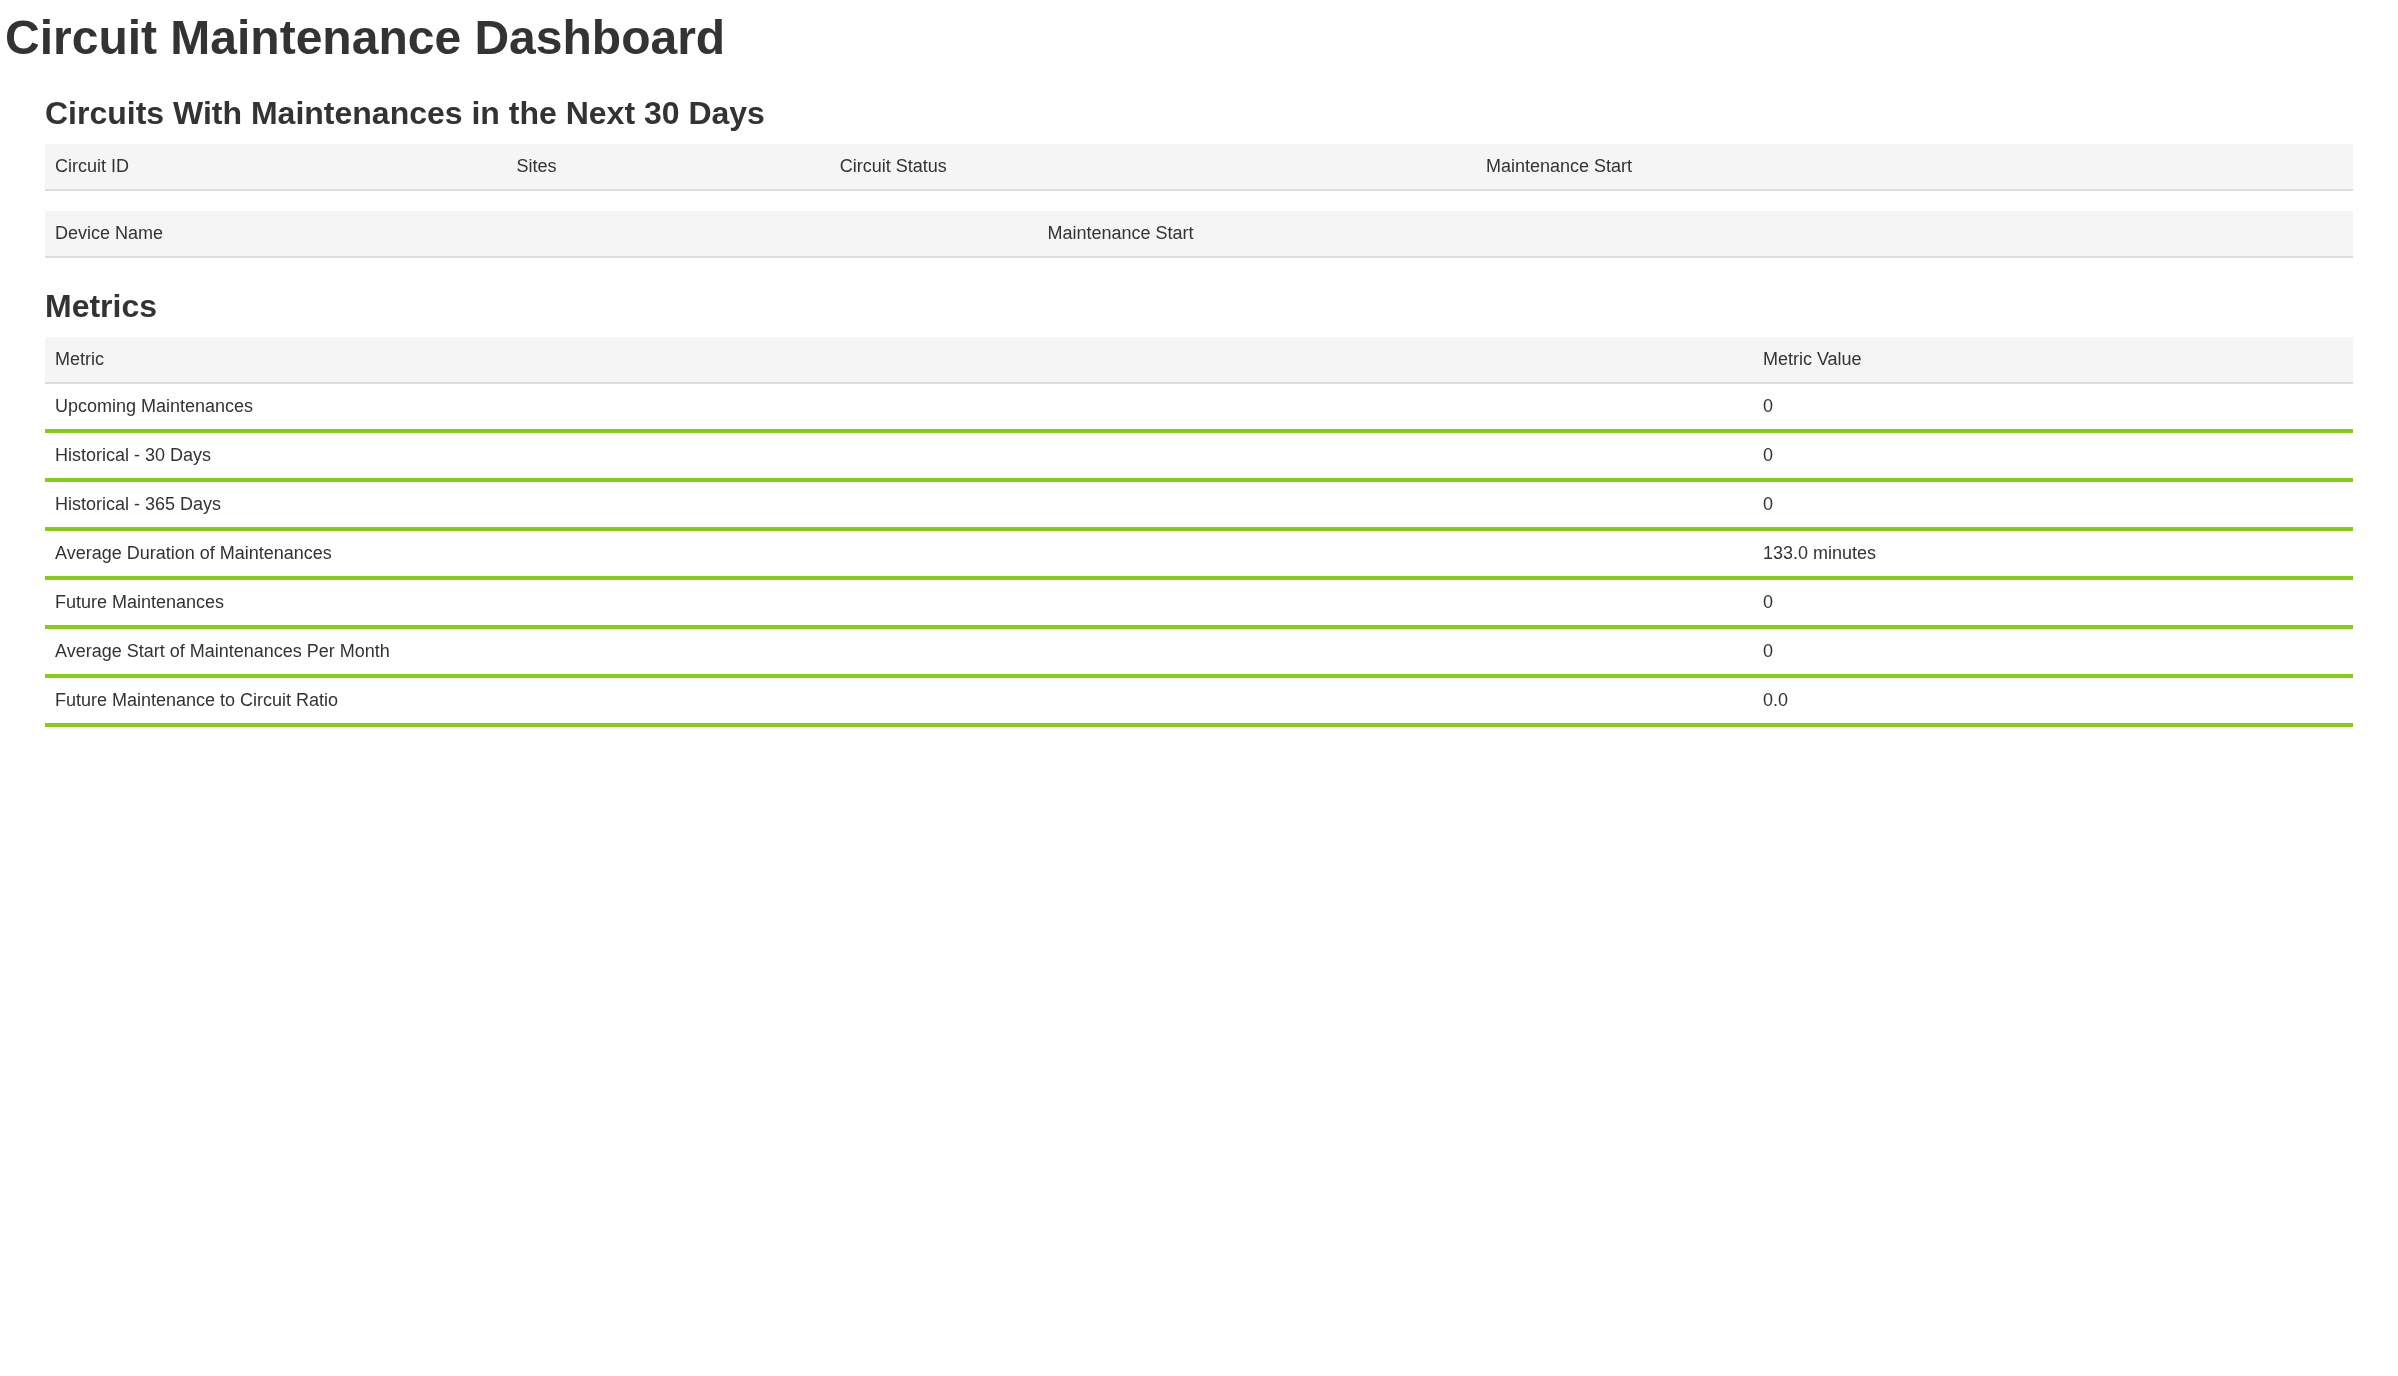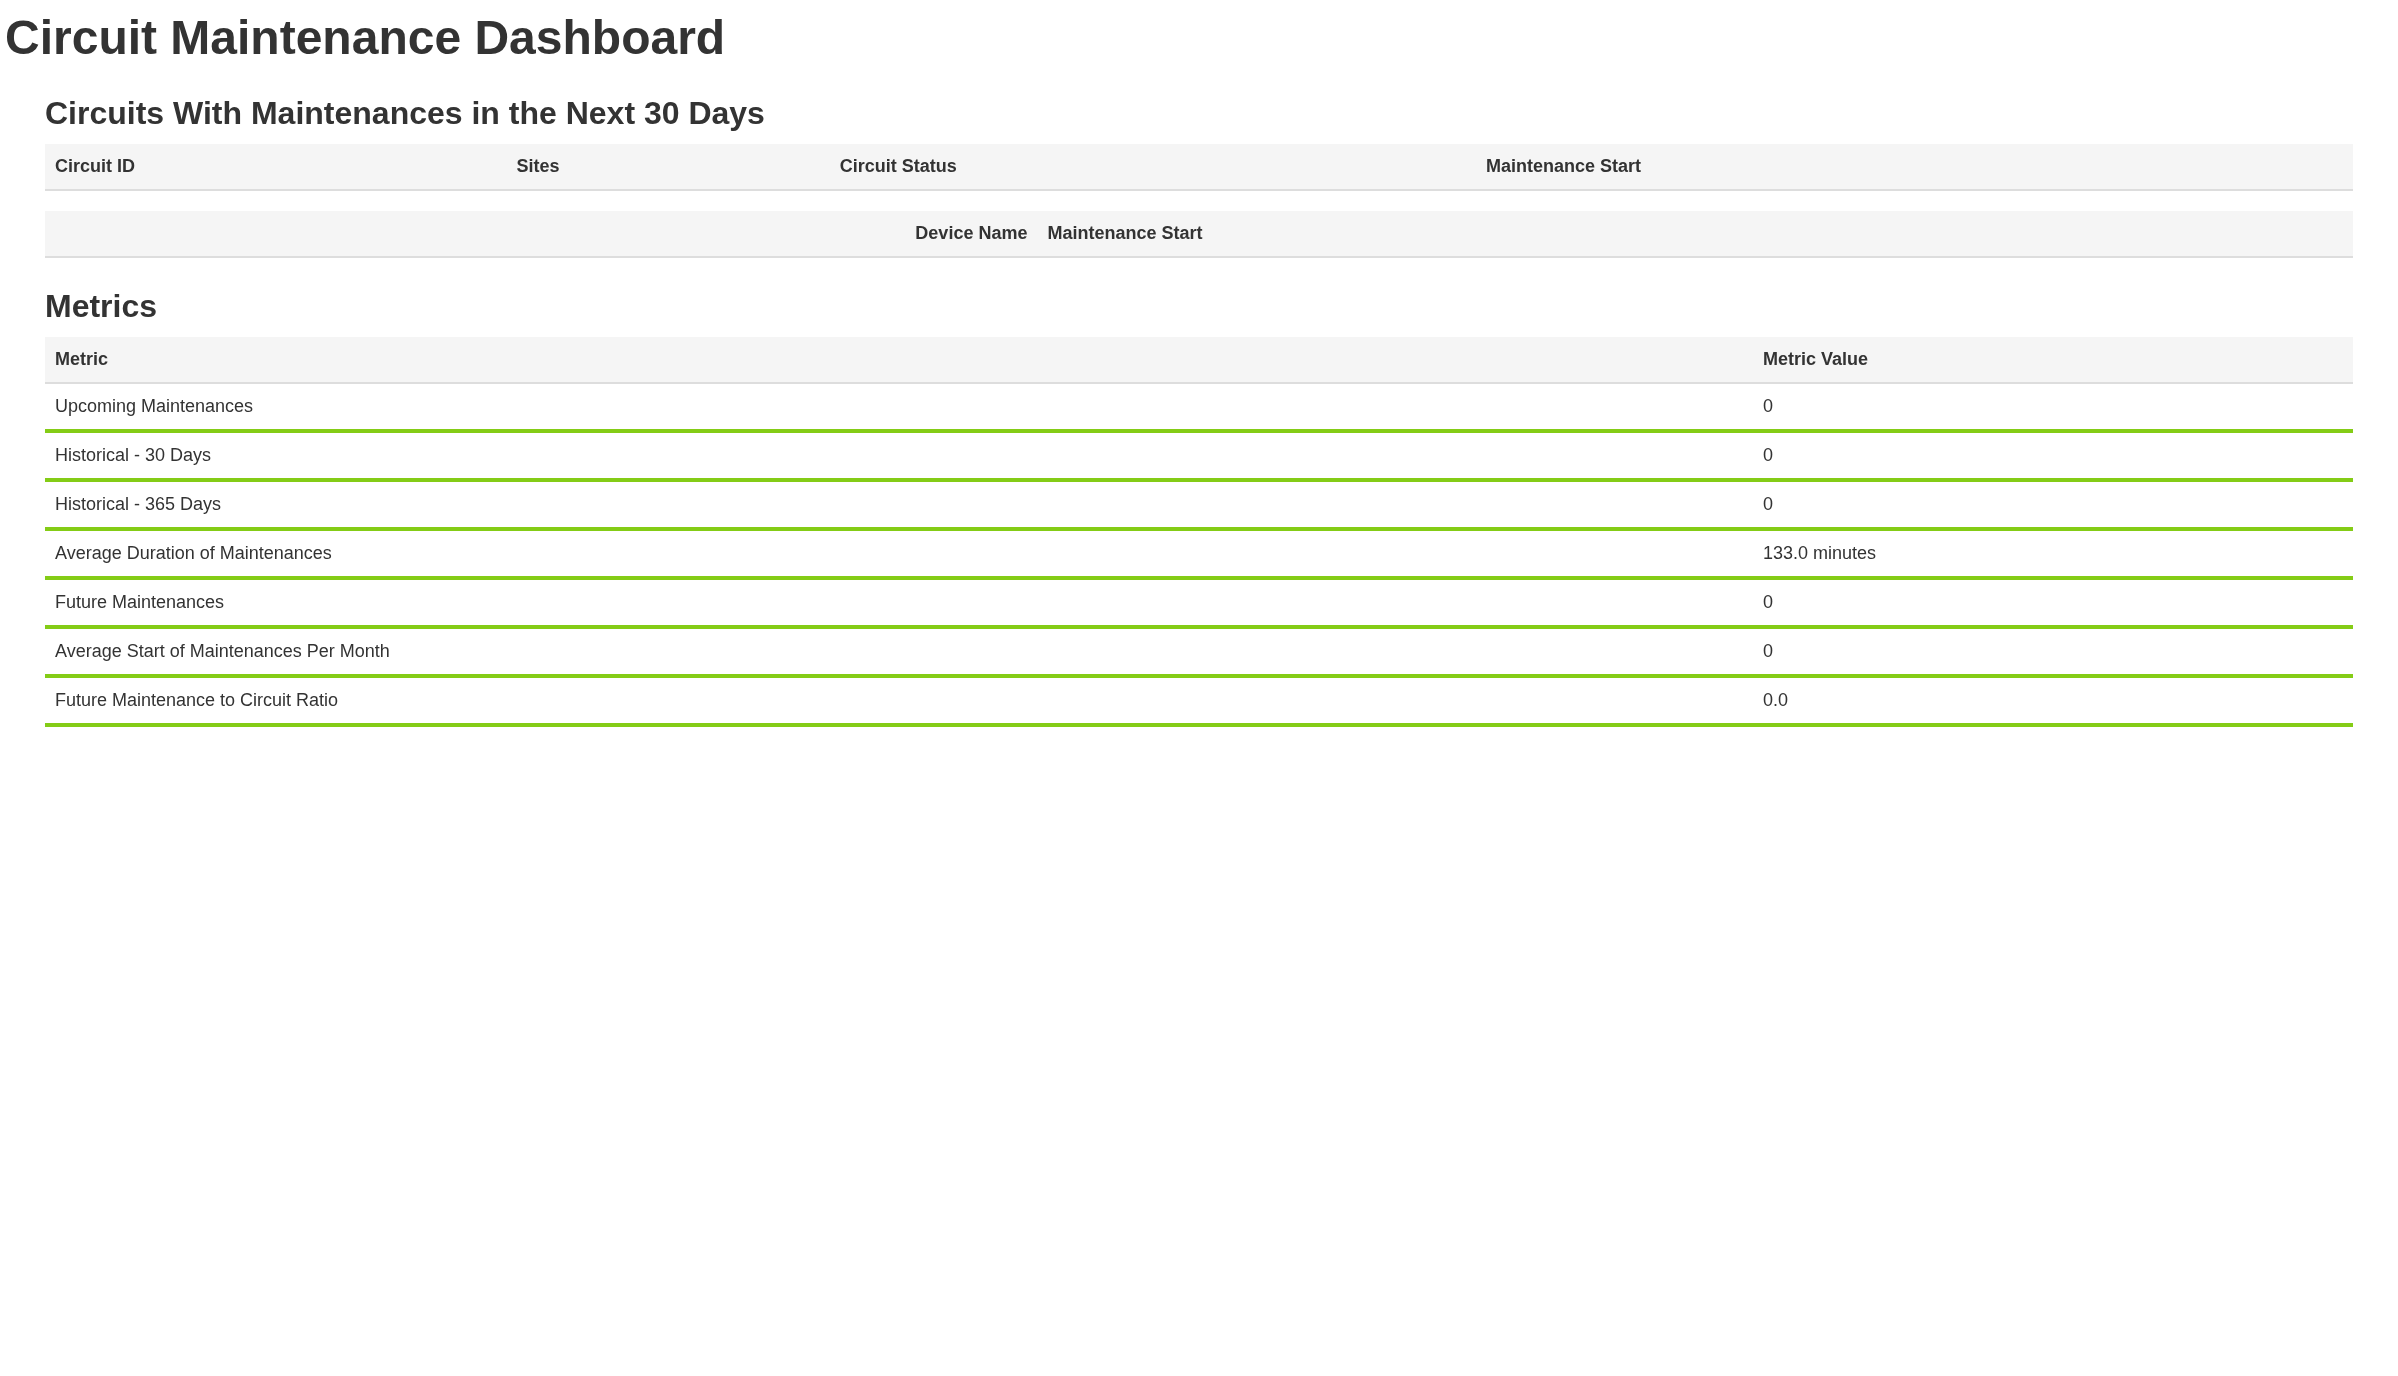--- a/index.html
+++ b/index.html
@@ -37,36 +37,36 @@
       margin-bottom: 20px;
     }
     thead tr {
       background: #f5f5f5;
       border-bottom: 2px solid #dddddd;
     }
     th {
       text-align: left;
       padding: 12px 10px;
       font-size: 18px;
-      font-weight: 700;
+      font-weight: 400;
       color: #333333;
     }
     tbody tr {
       border-bottom: 4px solid #84cc16;
     }
     td {
       padding: 12px 10px;
       font-size: 18px;
       color: #333333;
     }
     .circuits-table th:nth-child(1) { width: 20%; }
     .circuits-table th:nth-child(2) { width: 14%; }
     .circuits-table th:nth-child(3) { width: 28%; }
     .circuits-table th:nth-child(4) { width: 38%; }
-    .devices-table th:nth-child(1) { width: 43%; text-align: right; }
+    .devices-table th:nth-child(1) { width: 43%; }
     .devices-table th:nth-child(2) { width: 57%; }
     .metrics-table th:nth-child(1) { width: 74%; }
     .metrics-table th:nth-child(2) { width: 26%; }
     .empty-body {
       border-bottom: 1px solid #dddddd;
     }
   </style>
 </head>
 <body>
 

